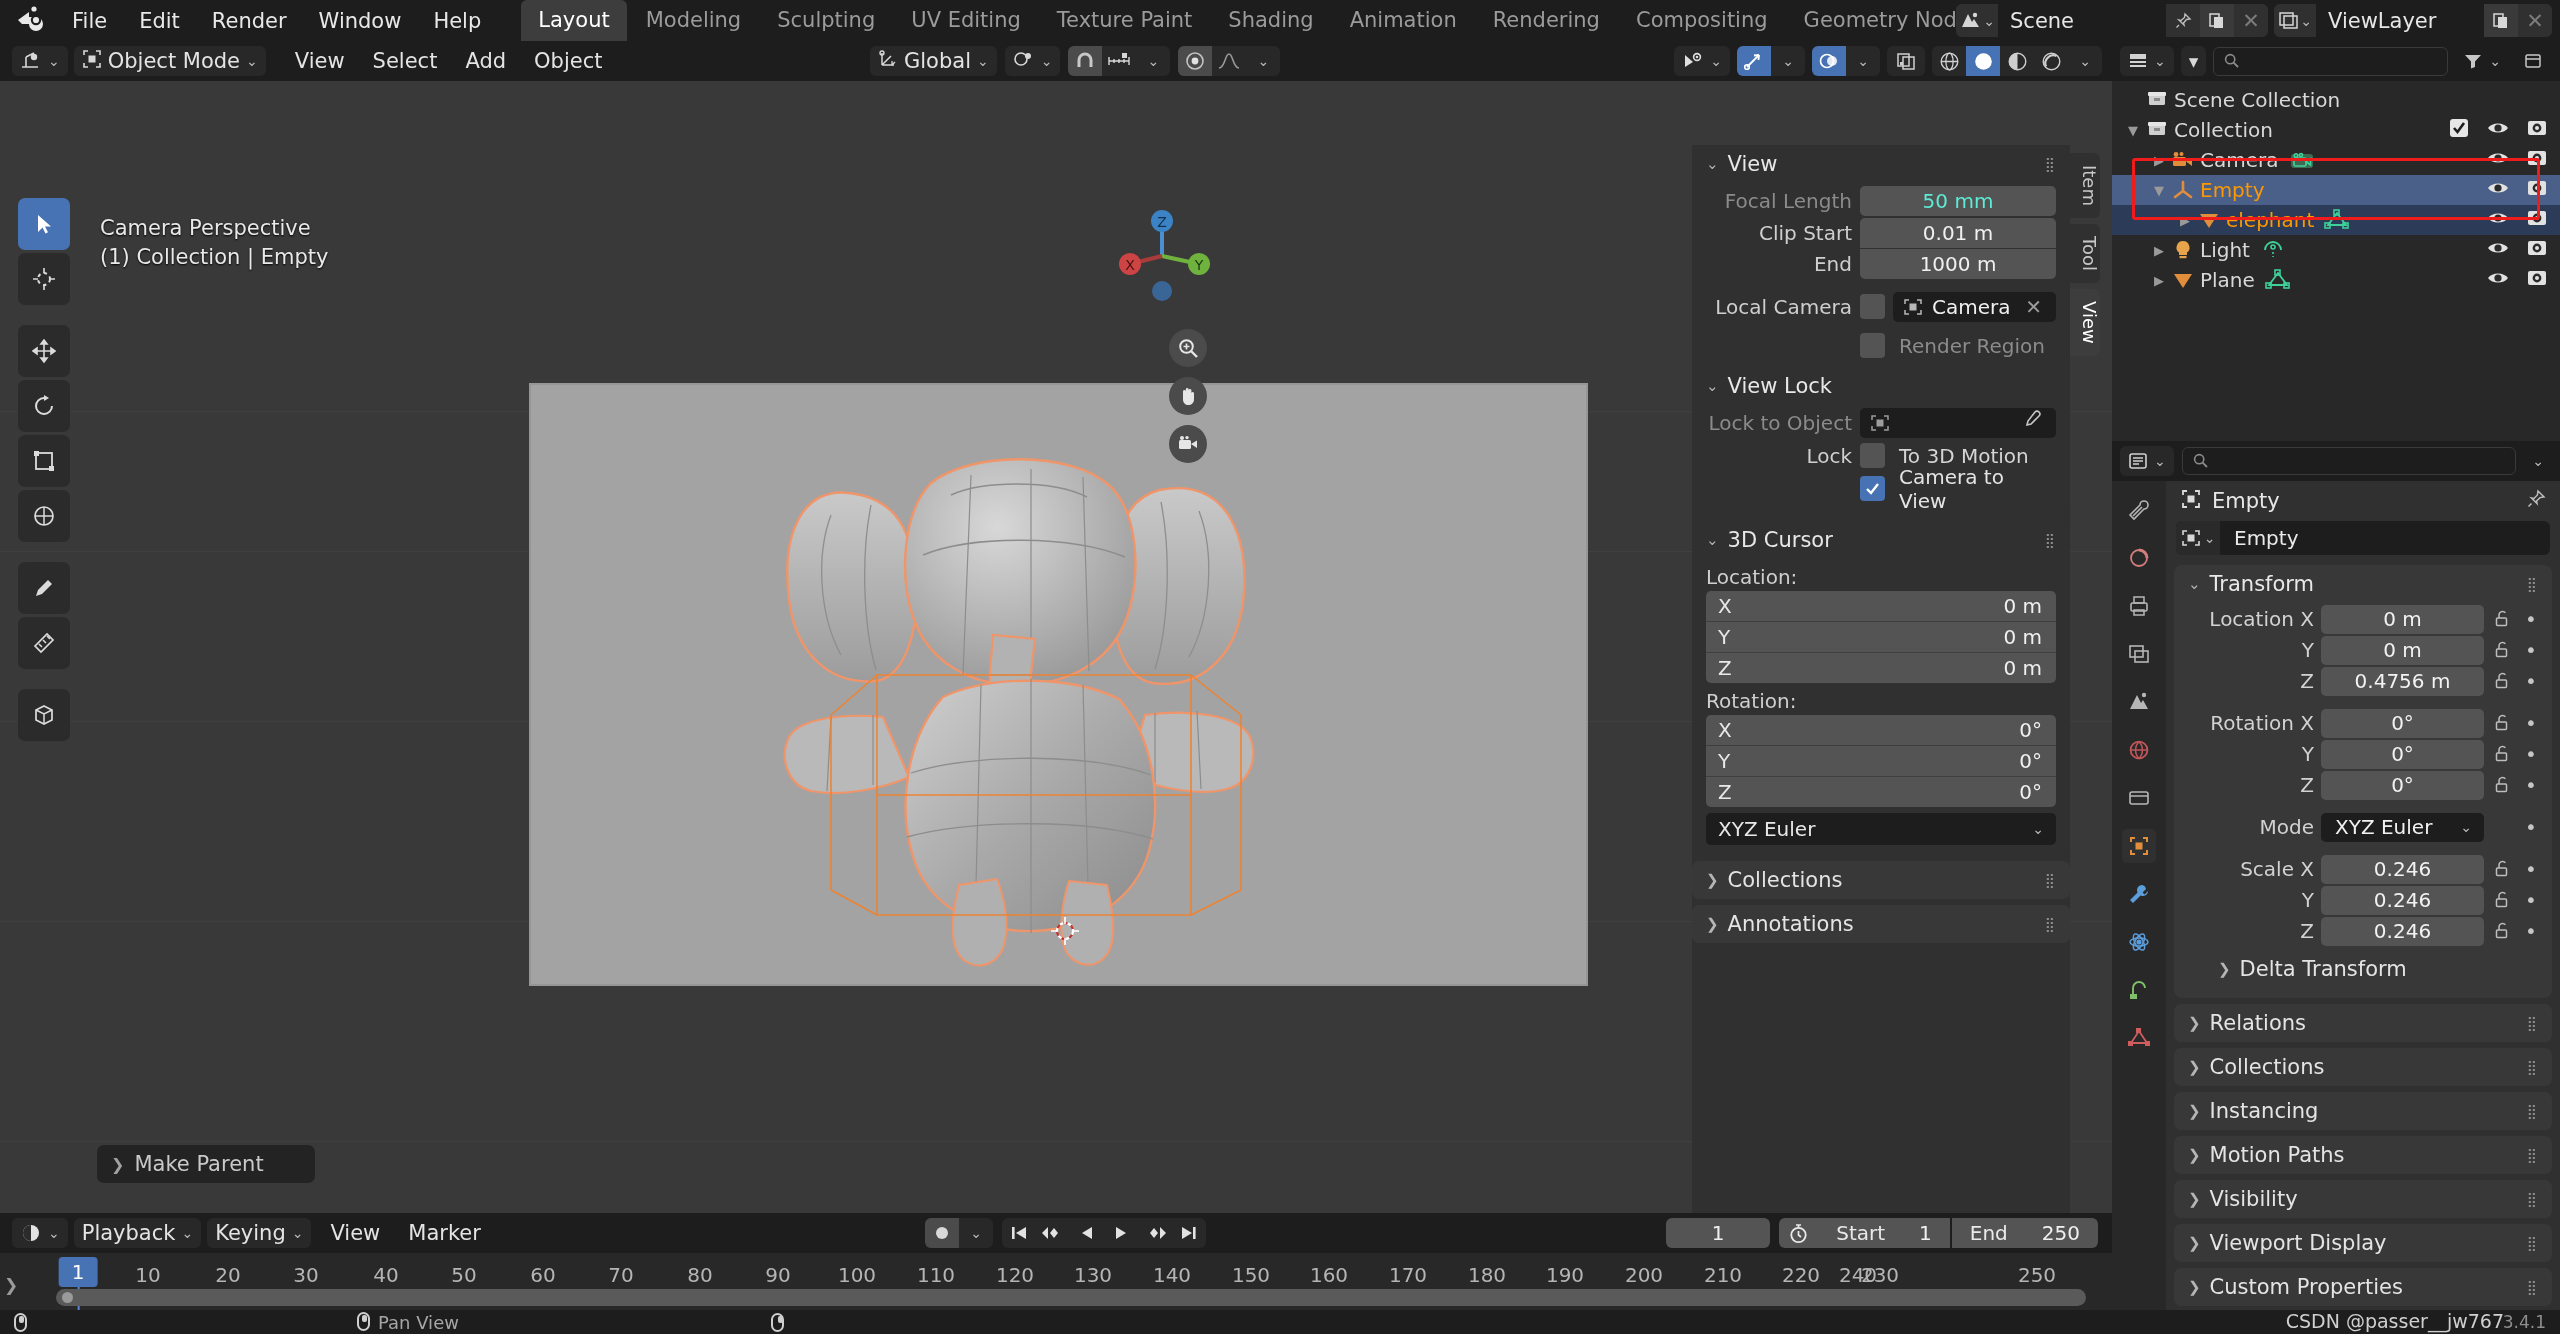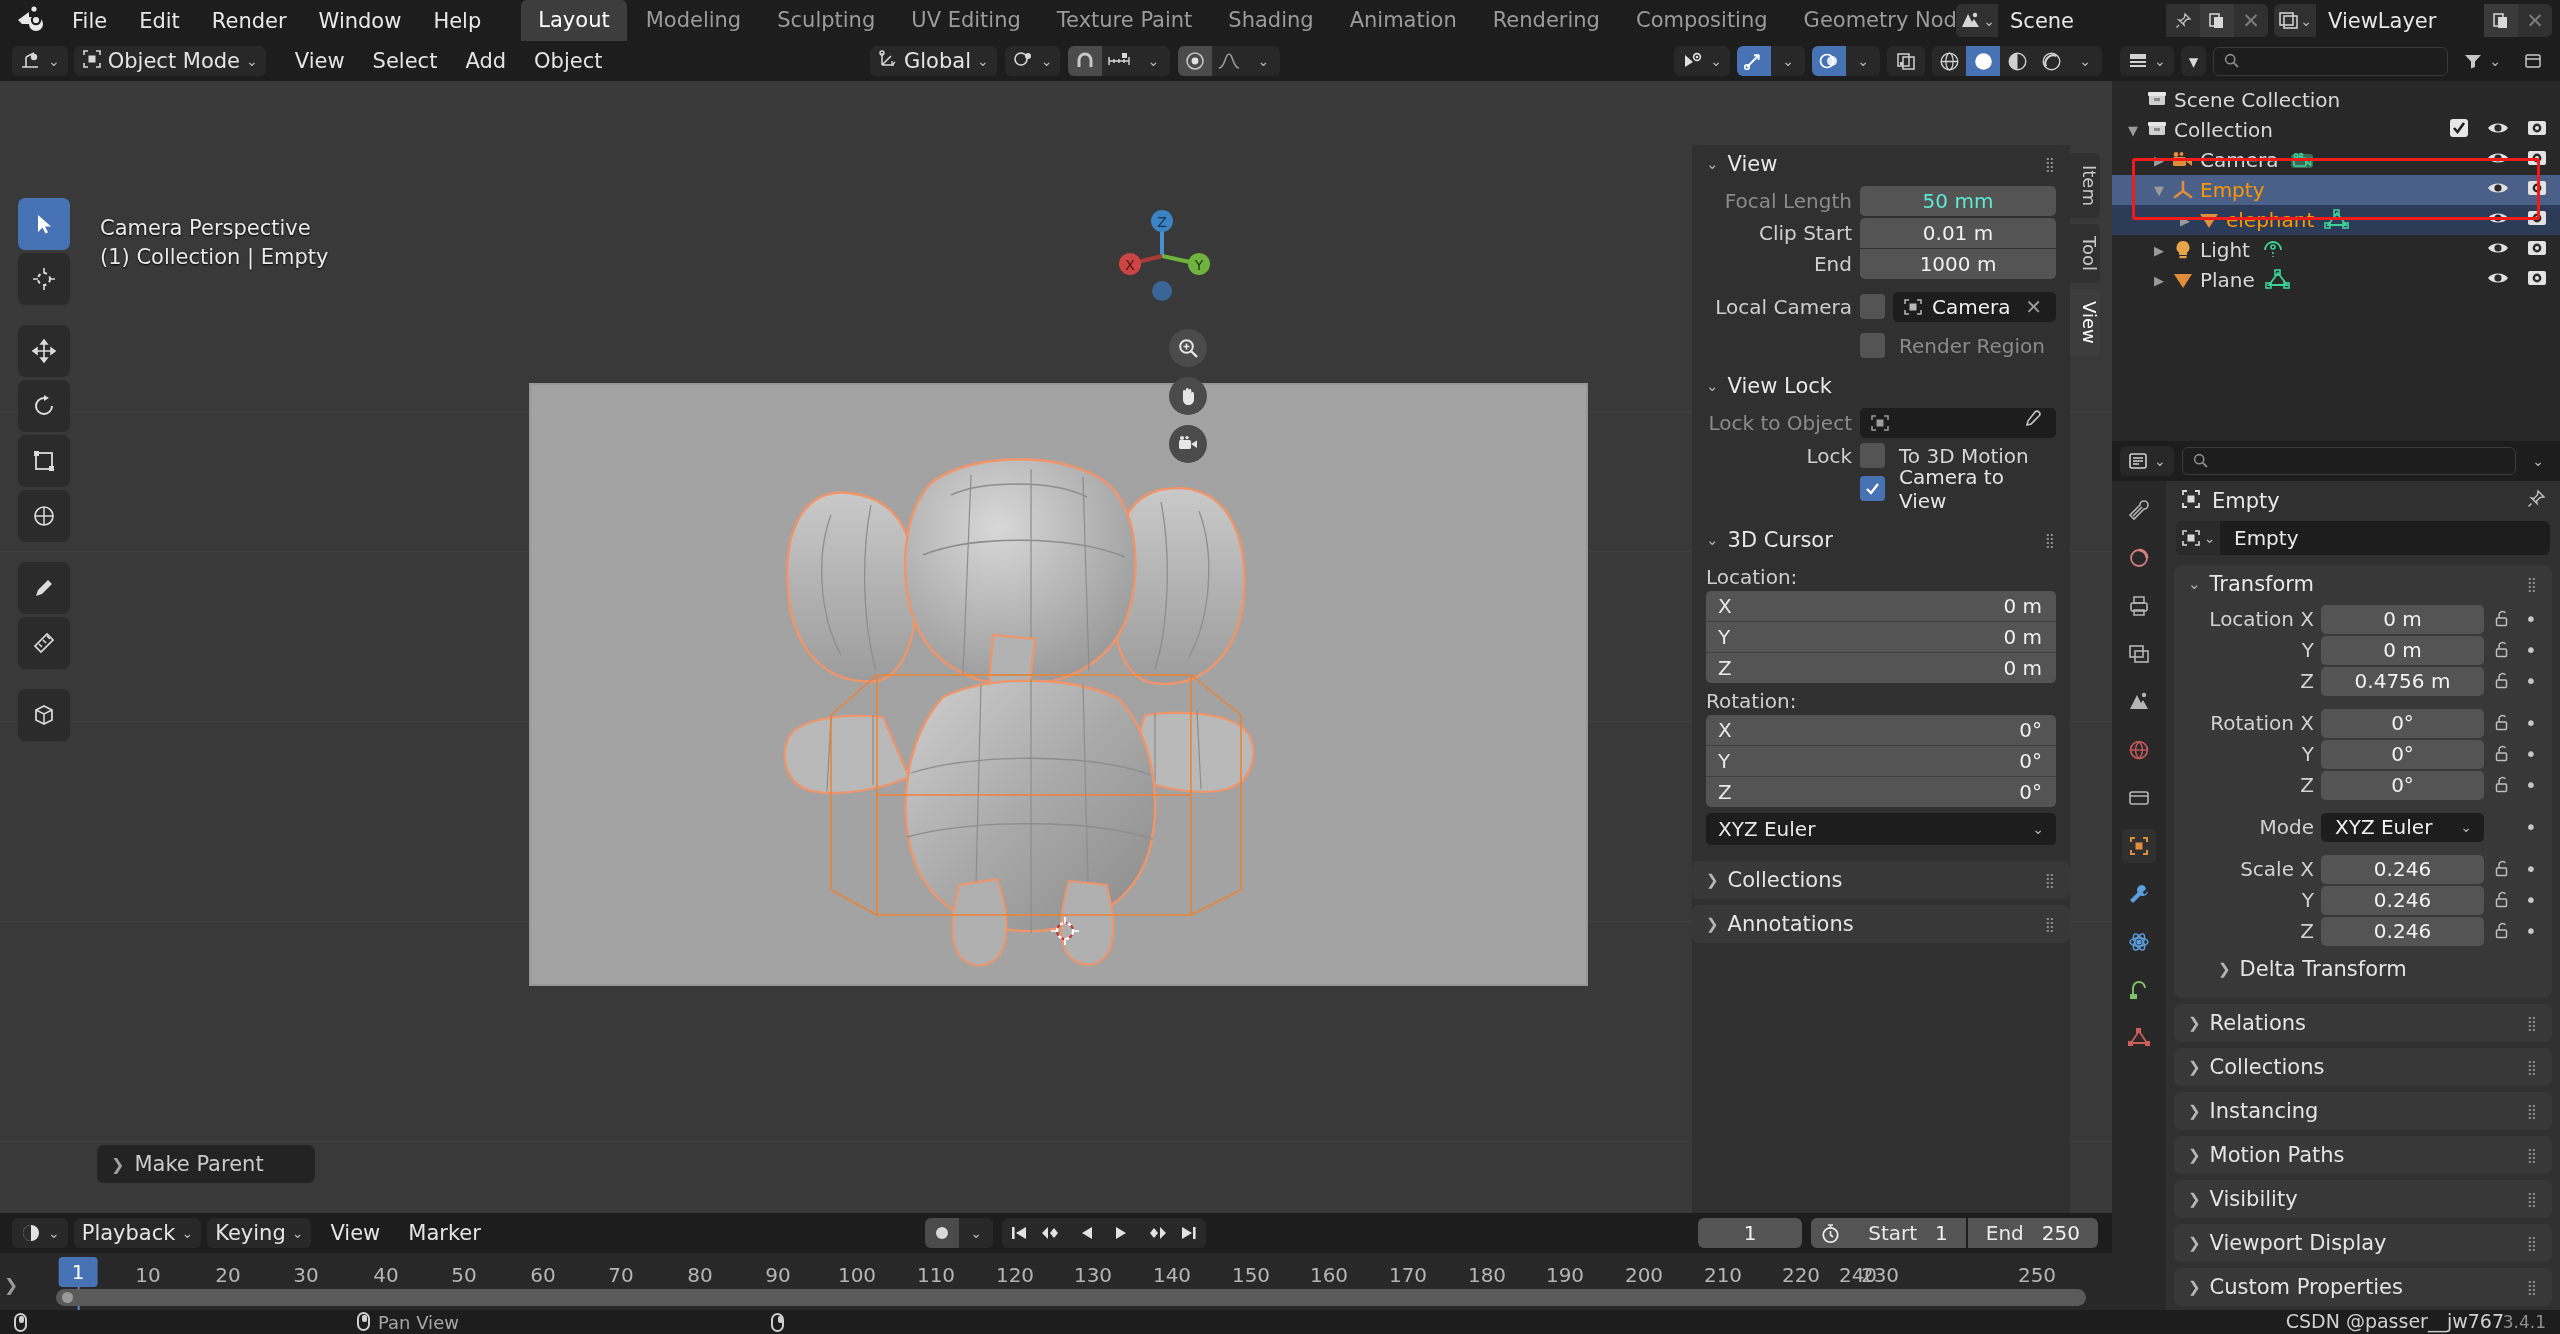--- a/index.html
+++ b/index.html
@@ -151,21 +151,21 @@
   .pcollapsed .dots { margin-left:auto; color:#8c8c8c; font-size:14px; letter-spacing:1px;}
 
   
   .timeline { position:absolute; left:0; top:1213px; width:2112px; height:97px; background:#282828; }
   .tl-header { height:40px; background:#1d1d1d; display:flex; align-items:center; padding-left:12px; gap:6px;}
   .tl-menu { display:flex; gap:2px; }
   .tl-menu span { padding:4px 13px; color:#e4e4e4; font-size:21px;}
   .tl-mid { position:absolute; left:925px; top:5px; display:flex; align-items:center; gap:9px;}
   .tl-right { position:absolute; right:14px; top:5px; display:flex; align-items:center; gap:9px;}
   .frmfld { height:30px; background:#545454; border-radius:6px; display:flex; align-items:center; justify-content:center; color:#f0f0f0; min-width:104px; font-size:20px;}
-  .sefld { height:30px; background:#545454; border-radius:0 6px 6px 0; display:flex; align-items:center; color:#f0f0f0; font-size:20px; padding:0 18px; gap:18px;}
+  .sefld { height:30px; background:#545454; border-radius:0 6px 6px 0; display:flex; align-items:center; color:#f0f0f0; font-size:20px; padding:0 18px; gap:34px;}
   .sefld .k { color:#e9e9e9; }
   .ruler { position:relative; height:57px; background:#282828; }
   .tick { position:absolute; top:10px; color:#b5b5b5; font-size:20px; transform:translateX(-50%); }
   .playhead { position:absolute; top:4px; transform:translateX(-50%); }
   .ph-badge { background:#4772b3; color:#fff; border-radius:4px; padding:3px 13px; font-size:20px; }
   .ph-line { position:absolute; left:50%; top:30px; width:2px; height:70px; background:#5a87d4; }
   .scrollbar { position:absolute; left:56px; right:26px; bottom:4px; height:17px; background:#5a5a5a; border-radius:9px; }
   .scrollbar .grip { position:absolute; left:6px; top:3px; width:11px; height:11px; border-radius:50%; background:#9a9a9a;}
 
   

